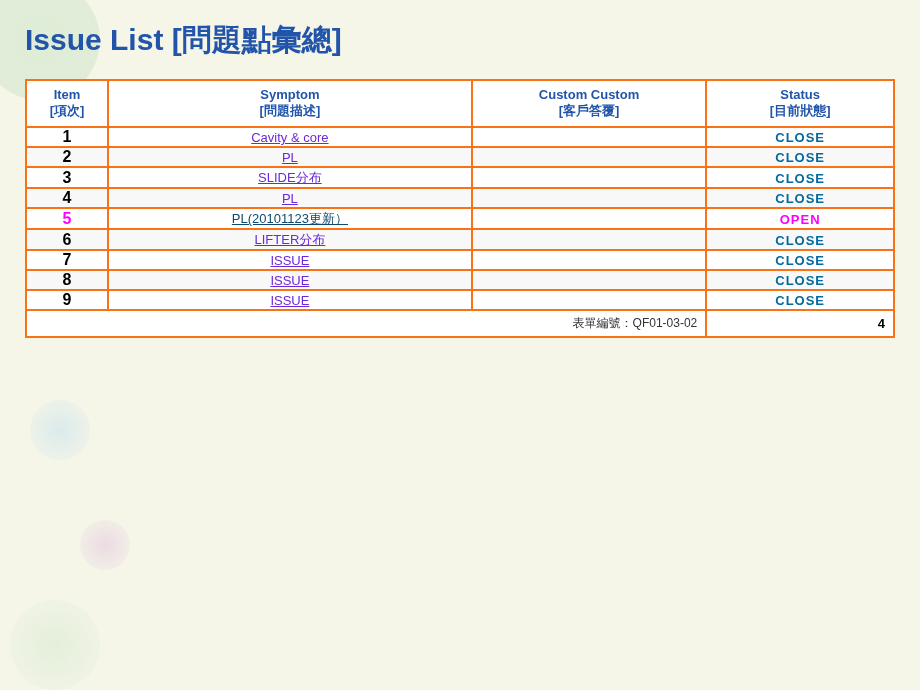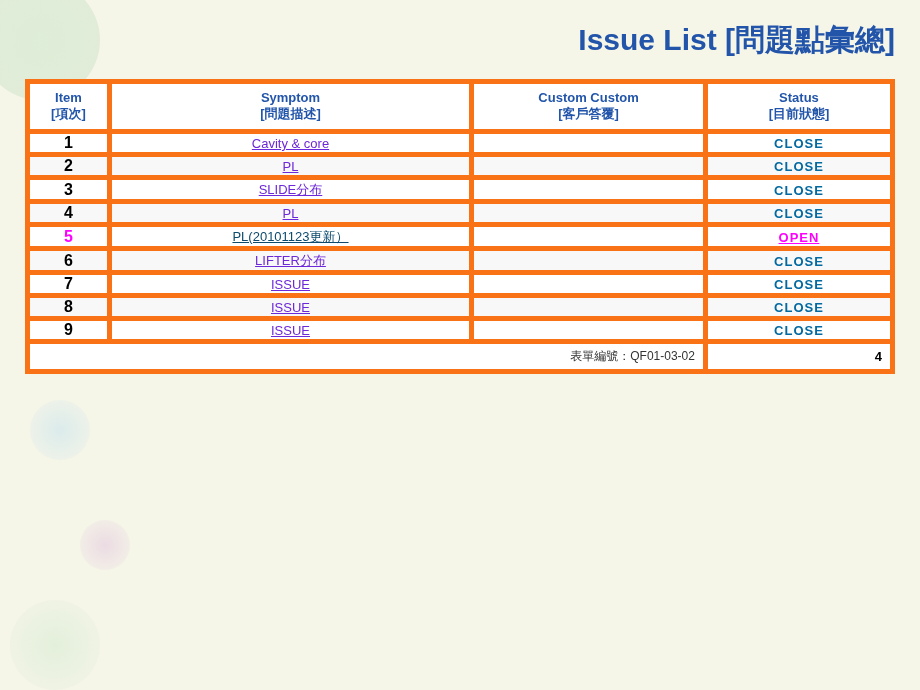--- a/index.html
+++ b/index.html
@@ -45,36 +45,36 @@
       background: radial-gradient(circle, rgba(200,230,200,0.4), transparent);
     }
 
     .page-container {
       padding: 20px 25px;
       position: relative;
       z-index: 1;
     }
 
     .page-title {
-      text-align: right;
+      text-align: left;
       font-size: 30px;
       color: #2255aa;
       font-weight: bold;
       margin-bottom: 18px;
       font-family: Arial, '微軟正黑體', sans-serif;
     }
 
     .issue-table {
       width: 100%;
       border-collapse: collapse;
       border: 2px solid #2255aa;
     }
 
     .issue-table th, .issue-table td {
-      border: 5px solid #f97316;
+      border: 2px solid #f97316;
       padding: 0;
     }
 
     .thead-row th {
       background: #fff;
       color: #2255aa;
       font-weight: bold;
       text-align: center;
       padding: 6px 4px;
       font-size: 13px;
@@ -127,21 +127,20 @@
       font-weight: bold;
       font-size: 13px;
       letter-spacing: 1px;
     }
 
     .status-open {
       color: #ff00ff;
       font-weight: bold;
       font-size: 13px;
       letter-spacing: 1px;
-      text-decoration: underline;
     }
 
     .footer-row td {
       background: #fff;
       padding: 4px 8px;
     }
 
     .footer-text {
       text-align: right;
       font-size: 12px;

